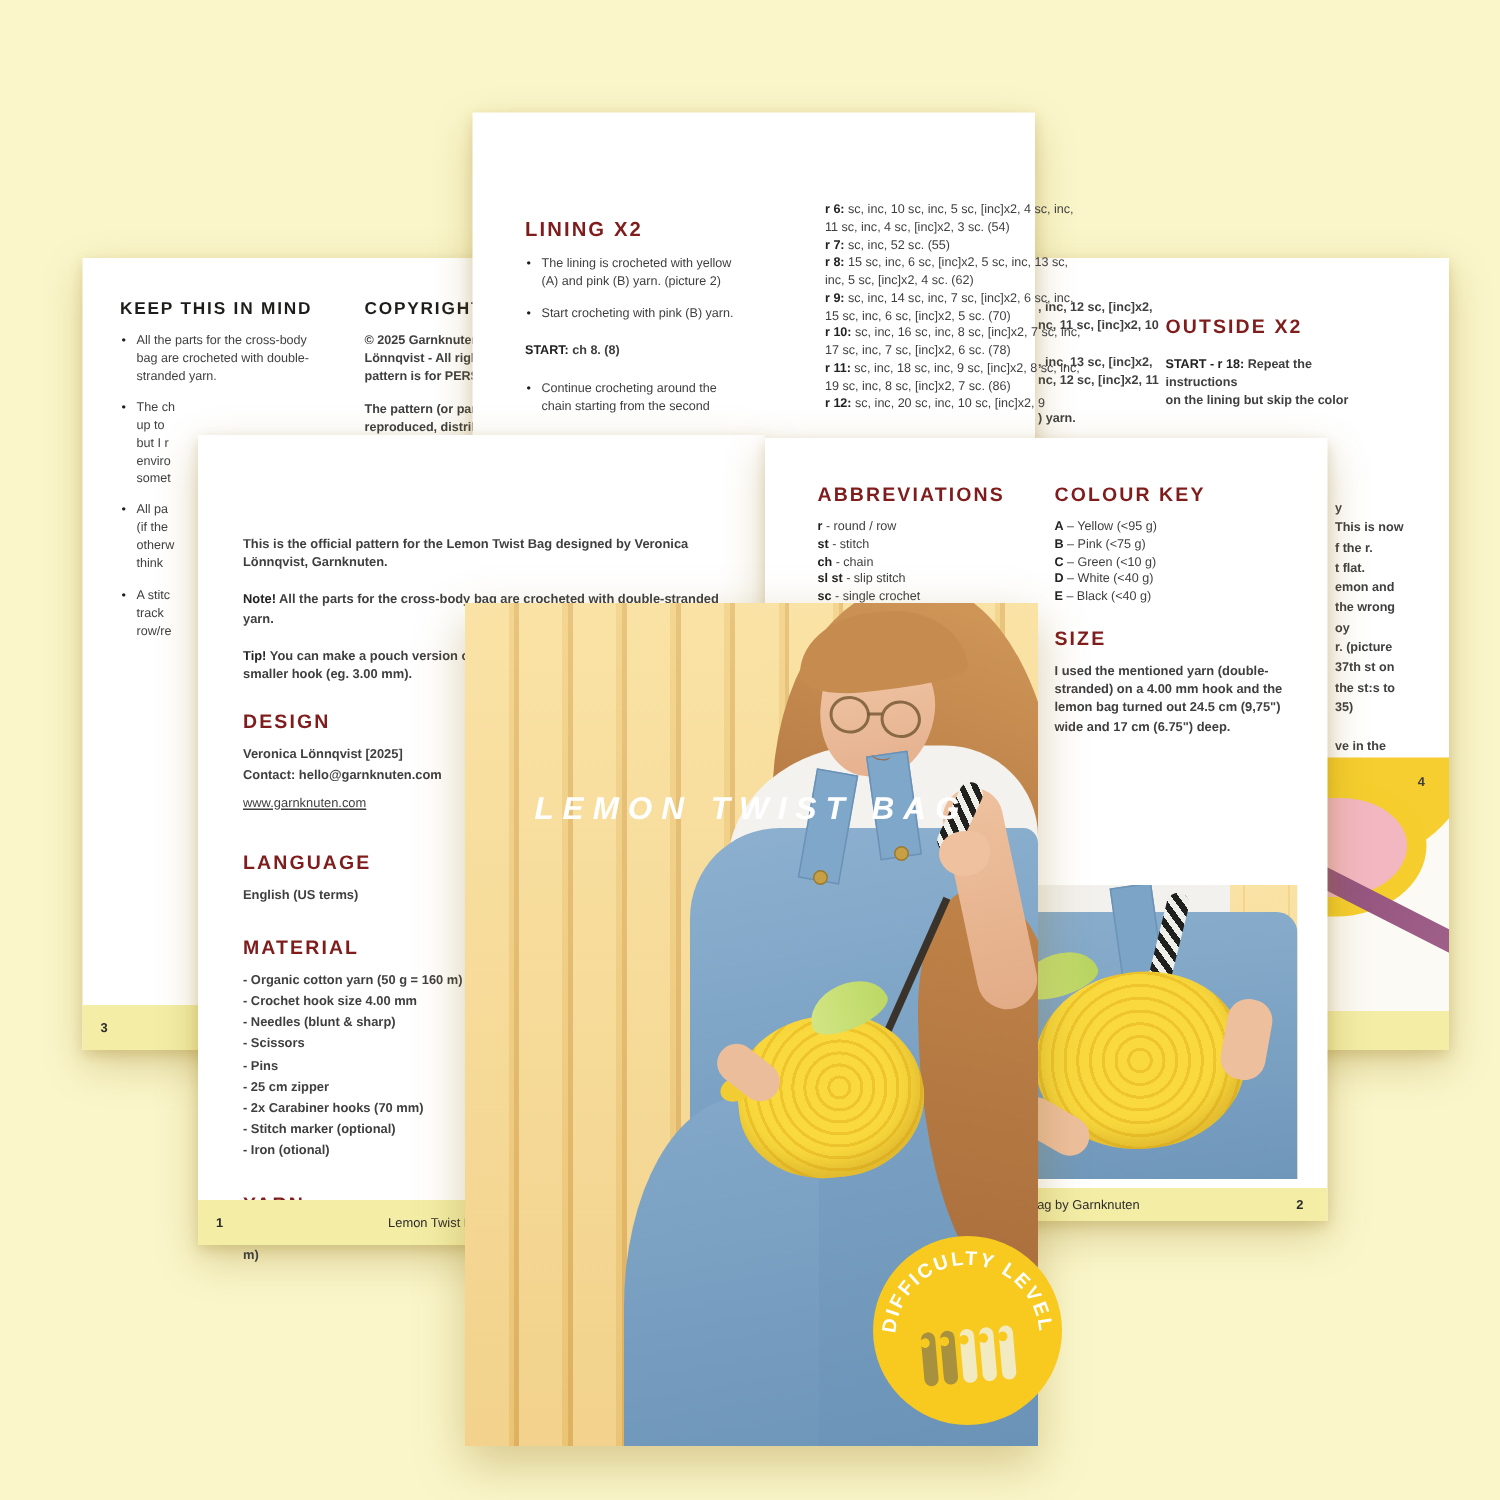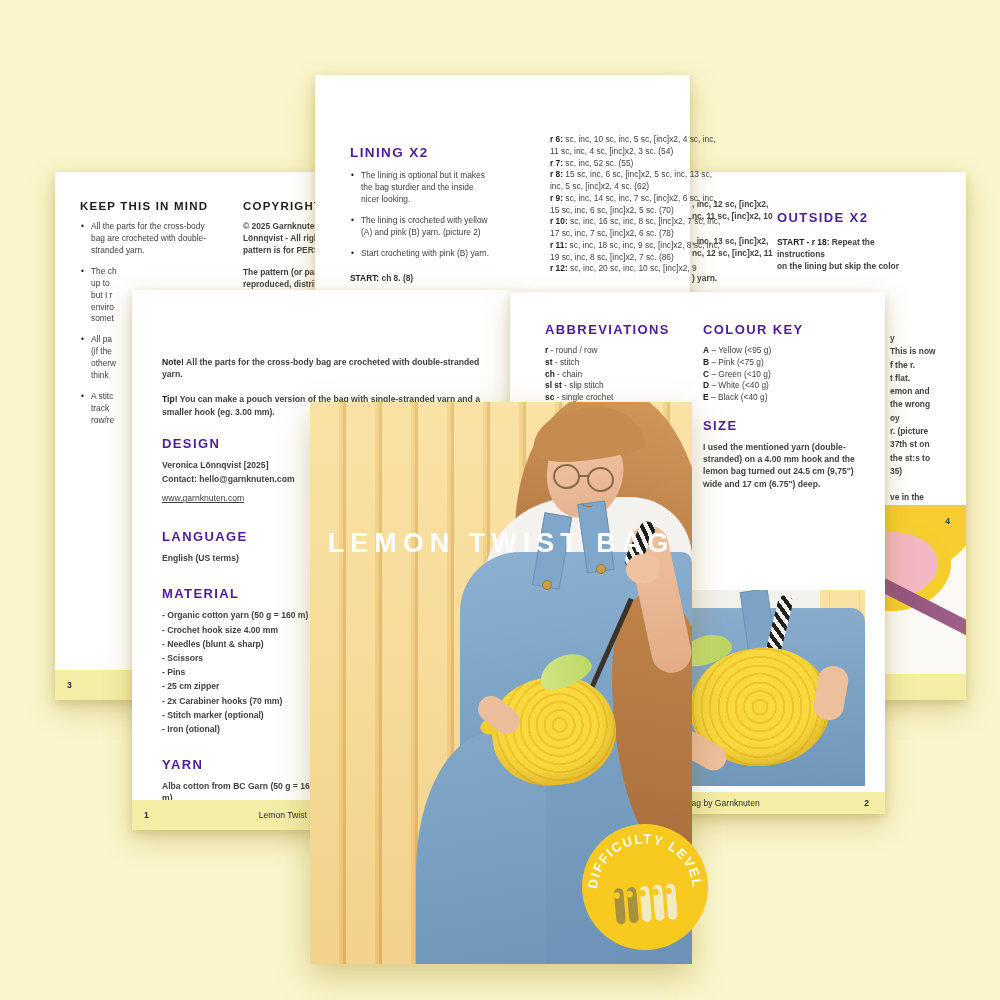--- a/index.html
+++ b/index.html
@@ -2,21 +2,21 @@
 <html><head>
 <meta charset="utf-8">
 <style>
   html,body{margin:0;padding:0;}
   body{width:1000px;height:1000px;position:relative;overflow:hidden;background:#FAF6CA;
        font-family:"Liberation Sans","DejaVu Sans",sans-serif;color:#3f3f3f;}
   .pg{position:absolute;background:#fff;box-shadow:0 10px 26px rgba(150,115,25,.30),0 3px 8px rgba(150,115,25,.22);}
   .abs{position:absolute;}
   .band{position:absolute;left:0;right:0;top:0;display:flex;align-items:center;justify-content:center;
         color:#fff;font-weight:bold;background:#F7C72B;}
-  .h2{font-weight:bold;color:#4c1d95;letter-spacing:1.4px;font-size:12.5px;margin:0 0 8px 0;}
+  .h2{font-weight:bold;color:#7f1d1d;letter-spacing:1.4px;font-size:12.5px;margin:0 0 8px 0;}
   .h3{font-weight:bold;color:#1d1d1b;letter-spacing:1.2px;font-size:11.5px;margin:0 0 9px 0;}
   .p{white-space:pre-line;font-size:8.4px;line-height:1.42;margin:0 0 10px 0;font-weight:bold;}
   .li{position:relative;padding-left:11px;white-space:pre-line;font-size:8.4px;line-height:1.42;margin:0 0 9px 0;}
   .li::before{content:"•";position:absolute;left:1px;top:0;font-size:8.4px;color:#1d1d1b;}
   .row{font-size:8.4px;line-height:1.40;}
   b{color:#222;}
   .foot{position:absolute;left:0;right:0;bottom:0;height:30px;background:#F3EDA6;display:flex;align-items:center;
         padding:0 12px;box-sizing:border-box;font-size:8.6px;color:#2b2b2b;}
   .pnum{font-weight:bold;}
   .ftext{position:absolute;left:0;right:0;text-align:center;font-size:8.6px;color:#2b2b2b;}
@@ -98,43 +98,42 @@
     <div class="sh" style="left:118px;top:92px;width:48px;height:5px;background:#B9B4AE;border-radius:3px;transform:rotate(27deg);"></div>
     <div class="sh" style="left:148px;top:96px;width:160px;height:14px;background:linear-gradient(90deg,#8E4E78,#A3648E);border-radius:7px;transform:rotate(27deg);"></div>
   </div>
   <div class="abs pnum" style="right:16px;top:344px;font-size:8.6px;">4</div>
   <div class="foot" style="height: 26px; background: rgb(243, 237, 166);"></div>
 </div>
 
 <div class="pg" style="left:315px;top:75px;width:375px;height:618px;z-index:2;">
   <div class="abs" style="left:35px;top:70px;width:150px;">
     <div class="h2" style="font-size:13.5px;margin-bottom:10px;">LINING X2</div>
-    <div class="li">The lining is optional but it makes
-the bag sturdier and the inside
-nicer looking.</div>
     <div class="li">The lining is crocheted with yellow
 (A) and pink (B) yarn. (picture 2)</div>
     <div class="li">Start crocheting with pink (B) yarn.</div>
     <div class="p" style="margin-top:13px;"><b>START:</b><span> ch 8. (8)</span></div>
     <div class="li" style="margin-top:13px;">Continue crocheting around the
 chain starting from the second</div>
   </div>
   <div class="abs" style="left:193px;top:59px;width:172px;margin-left:42px;">
     <div class="row"><b>r 6:</b><span> sc, inc, 10 sc, inc, 5 sc, [inc]x2, 4 sc, inc, 11 sc, inc, 4 sc, [inc]x2, 3 sc. (54)</span></div>
     <div class="row"><b>r 7:</b><span> sc, inc, 52 sc. (55)</span></div>
     <div class="row"><b>r 8:</b><span> 15 sc, inc, 6 sc, [inc]x2, 5 sc, inc, 13 sc, inc, 5 sc, [inc]x2, 4 sc. (62)</span></div>
     <div class="row"><b>r 9:</b><span> sc, inc, 14 sc, inc, 7 sc, [inc]x2, 6 sc, inc, 15 sc, inc, 6 sc, [inc]x2, 5 sc. (70)</span></div>
     <div class="row"><b>r 10:</b><span> sc, inc, 16 sc, inc, 8 sc, [inc]x2, 7 sc, inc, 17 sc, inc, 7 sc, [inc]x2, 6 sc. (78)</span></div>
     <div class="row"><b>r 11:</b><span> sc, inc, 18 sc, inc, 9 sc, [inc]x2, 8 sc, inc, 19 sc, inc, 8 sc, [inc]x2, 7 sc. (86)</span></div>
     <div class="row"><b>r 12:</b><span> sc, inc, 20 sc, inc, 10 sc, [inc]x2, 9</span></div>
   </div>
 </div>
 
 <div class="pg" style="left:132px;top:290px;width:378px;height:540px;z-index:3;">
   <div class="abs" style="left:30px;top:66px;width:340px;">
+    <div class="p" style="font-size:8.6px;margin-bottom:13px;">This is the official pattern for the Lemon Twist Bag designed by Veronica
+Lönnqvist, Garnknuten.</div>
     <div class="p" style="font-size:8.6px;margin-bottom:13px;"><b>Note!</b><span> All the parts for the cross-body bag are crocheted with double-stranded
 yarn.</span></div>
     <div class="p" style="font-size:8.6px;margin-bottom:16px;"><b>Tip!</b><span> You can make a pouch version of the bag with single-stranded yarn and a smaller hook (eg. 3.00 mm).</span></div>
     <div class="h2" style="font-size:13px;margin-top:18px;">DESIGN</div>
     <div class="p" style="font-size:8.6px;margin-bottom:2px;">Veronica Lönnqvist [2025]</div>
     <div class="p" style="font-size:8.6px;margin-bottom:2px;">Contact: hello@garnknuten.com</div>
     <a class="link" href="#">www.garnknuten.com</a>
     <div class="h2" style="font-size:13px;margin-top:24px;">LANGUAGE</div>
     <div class="p" style="font-size:8.6px;">English (US terms)</div>
     <div class="h2" style="font-size:13px;margin-top:22px;">MATERIAL</div>
@@ -217,21 +216,21 @@
   <div class="sh" style="left:286px;top:162px;width:8px;height:8px;background:#C79F45;border:1px solid #9A7A2E;border-radius:50%;z-index:6;"></div>
   <div class="sh" style="left:302px;top:190px;width:95px;height:270px;background:linear-gradient(190deg,#C08449,#A96E3C);border-radius:40% 60% 30% 70%/30% 40% 60% 70%;z-index:6;"></div>
   <div class="sh" style="left:330px;top:122px;width:40px;height:150px;background:linear-gradient(#EFC19E,#E2AC87);border-radius:20px;transform:rotate(-12deg);z-index:6;"></div>
   <div class="sh" style="left:322px;top:118px;width:16px;height:50px;background:repeating-linear-gradient(40deg,#20201e 0 4px,#efefea 4px 8px);border-radius:8px;transform:rotate(25deg);z-index:7;"></div>
   <div class="sh" style="left:316px;top:152px;width:34px;height:30px;background:#EFC19E;border-radius:50% 40% 50% 50%;z-index:7;"></div>
   <div class="sh" style="left:296px;top:192px;width:5px;height:112px;background:#3A332C;transform:rotate(24deg);z-index:6;"></div>
   <div class="sh" style="left:182px;top:275px;width:124px;height:108px;background:repeating-radial-gradient(circle at 55% 45%,#F9D93E 0 6px,#EEC52C 6px 8px);border-radius:52% 48% 50% 50%/46% 54% 52% 48%;transform:rotate(-6deg);box-shadow:inset -4px -8px 14px rgba(190,140,25,.45);z-index:7;"></div>
   <div class="sh" style="left:170px;top:316px;width:22px;height:16px;background:#F2CC33;border-radius:50%;transform:rotate(-20deg);z-index:7;"></div>
   <div class="sh" style="left:228px;top:254px;width:54px;height:30px;background:linear-gradient(100deg,#D3E685,#BBD764);border-radius:50%/65% 65% 35% 35%;transform:rotate(-24deg);z-index:8;"></div>
   <div class="sh" style="left:166px;top:300px;width:46px;height:26px;background:#ECBD9B;border-radius:14px;transform:rotate(38deg);z-index:8;"></div>
-  <div class="sh" style="left:0;top:126px;width:100%;text-align:center;color:#fff;font-weight:bold;font-size:27px;letter-spacing:6px;z-index:9;">LEMON TWIST BAG</div>
+  <div class="sh" style="left:0;top:126px;width:100%;text-align:center;color:#fff;font-weight:bold;font-size:21px;letter-spacing:6px;z-index:9;font-style:italic;">LEMON TWIST BAG</div>
 </div>
 
 <div class="abs" style="left:582px;top:824px;width:126px;height:126px;z-index:5;">
   <svg width="126" height="126" viewBox="0 0 126 126">
     <circle cx="63" cy="63" r="63" fill="#F8CA20"></circle>
     <defs>
       <path id="badgeArc" d="M 17,81 A 48,48 0 1 1 109,81"></path>
     </defs>
     <text font-family="Liberation Sans, DejaVu Sans, sans-serif" font-size="13" font-weight="bold" fill="#ffffff" letter-spacing="1.6">
       <textPath href="#badgeArc" startOffset="50%" text-anchor="middle">DIFFICULTY LEVEL</textPath>

